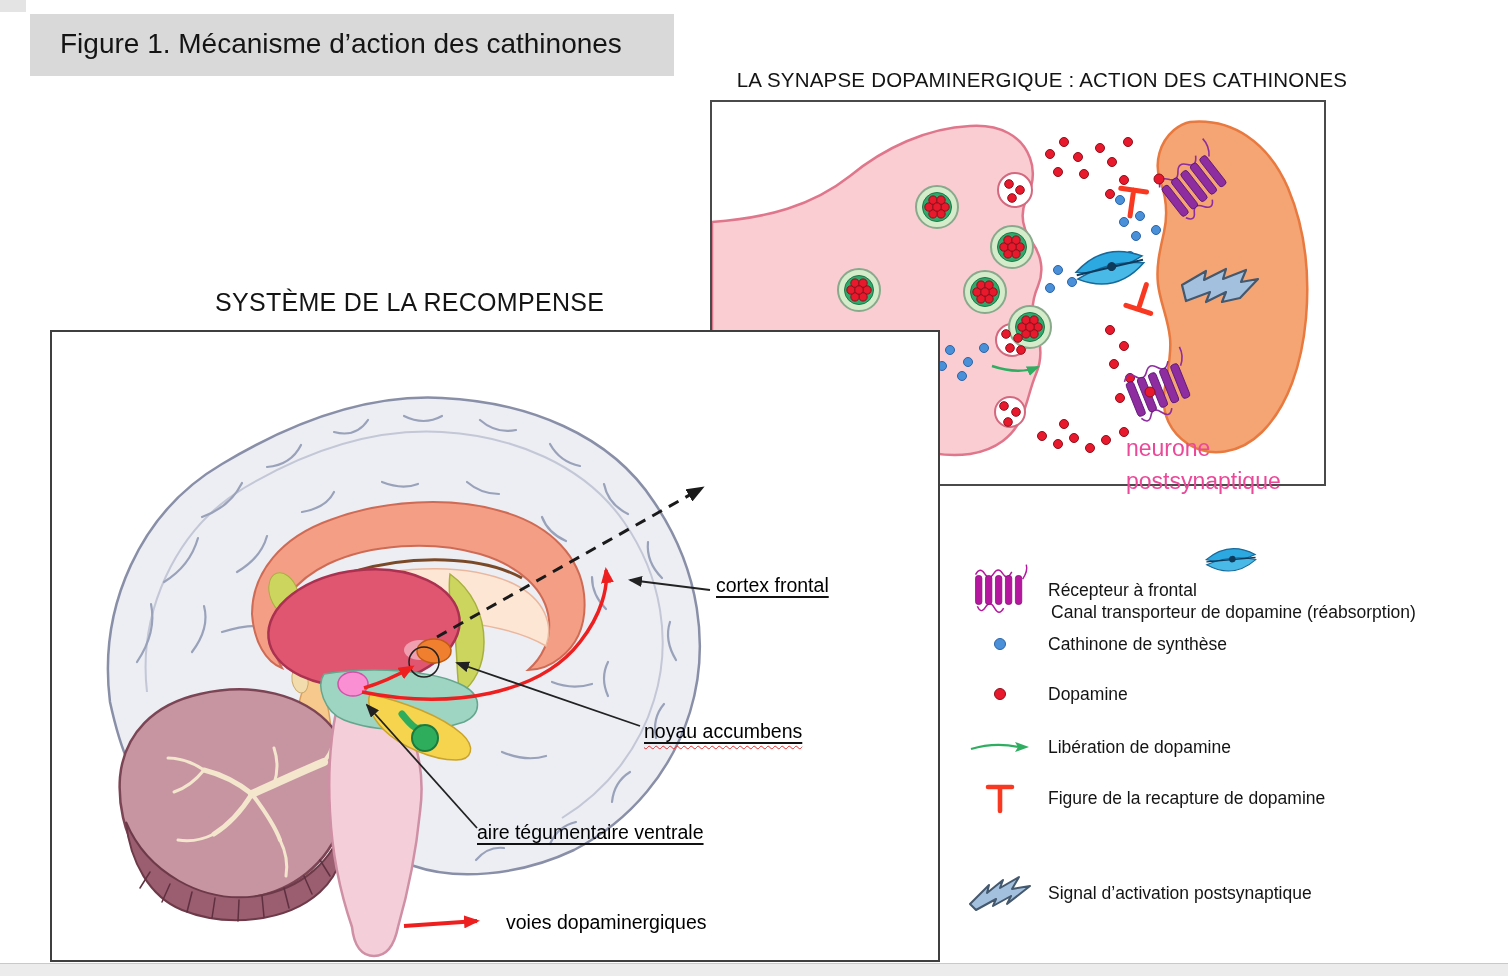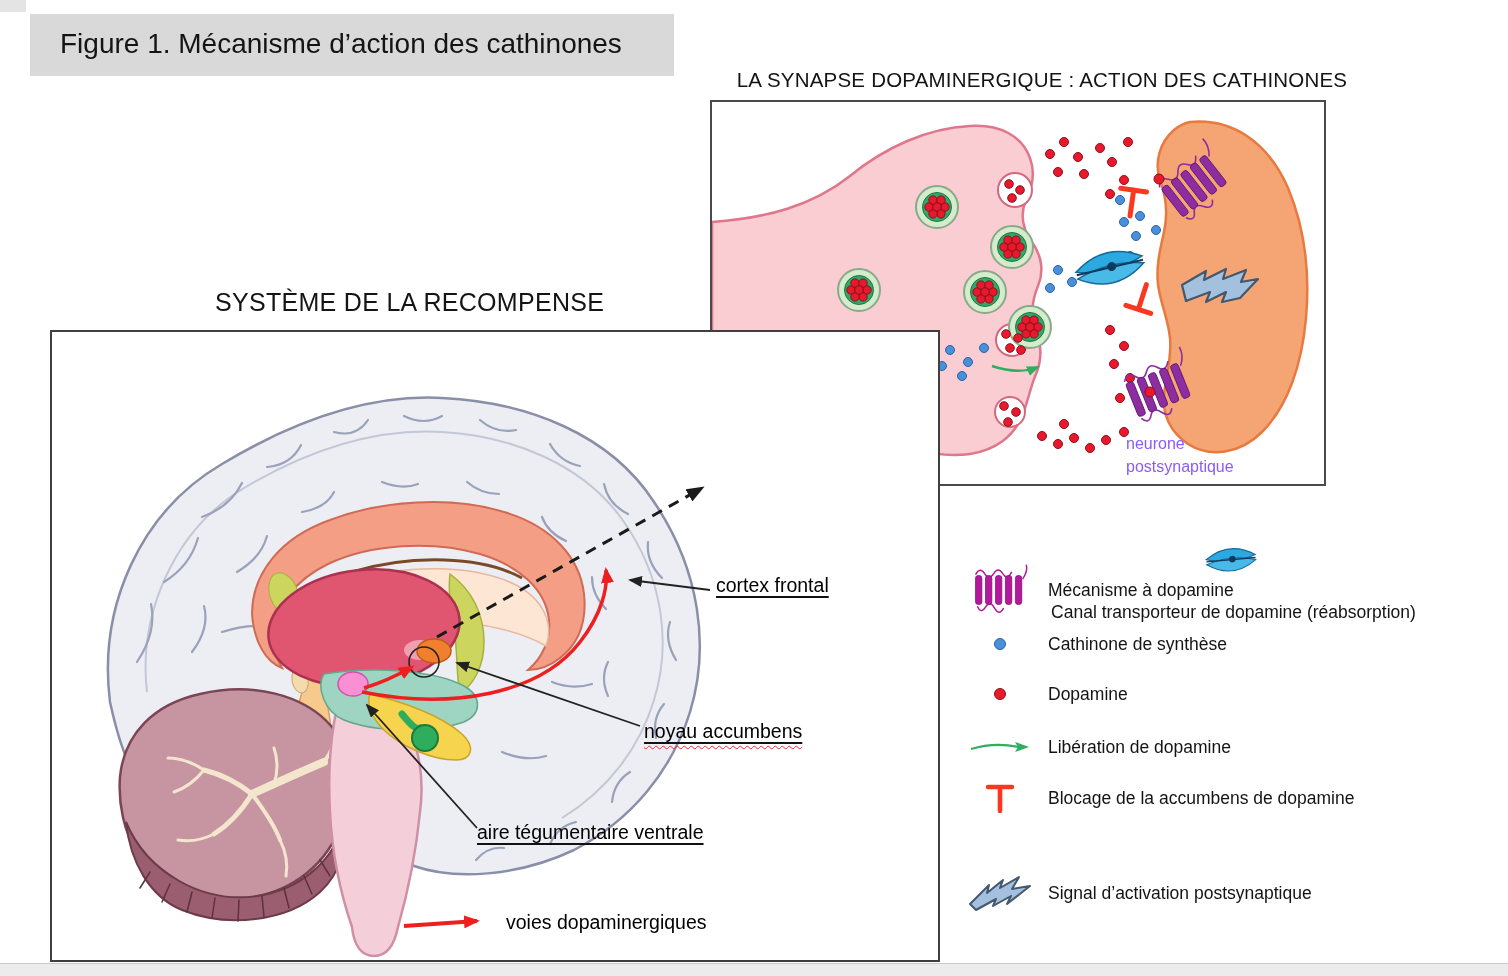--- a/index.html
+++ b/index.html
@@ -8,21 +8,21 @@
   .abs{position:absolute;}
   
   .figure-title{left:30px;top:14px;width:598px;background:#d9d9d9;padding:10px 16px 12px 30px;
       font-size:28px;line-height:1.42;color:#141414;}
   .corner-chip{left:0;top:0;width:26px;height:12px;background:#e4e4e4;}
   
   .synapse-title{left:732px;top:68px;width:620px;text-align:center;font-size:20.5px;
       letter-spacing:.2px;color:#141414;}
   .synapse-box{left:710px;top:100px;width:616px;height:386px;background:#fff;
       border:2px solid #4a4a4a;box-sizing:border-box;}
-  .neuron-label{font-size:16px;line-height:1.45;color:#8b5cf6;}
+  .neuron-label{font-size:23px;line-height:1.45;color:#ec4899;}
   
   .reward-title{left:215px;top:288px;font-size:25px;color:#141414;letter-spacing:.3px;}
   .reward-box{left:50px;top:330px;width:890px;height:632px;background:#fff;
       border:2.5px solid #3f3f3f;box-sizing:border-box;}
   .brain-label{font-size:19.5px;color:#000000;}
   .ul{text-decoration:underline solid #111 2px;text-underline-offset:4px;}
   .wavy{text-decoration:underline wavy #e03131 1px;text-underline-offset:7px;}
   
   .legend-row{position:absolute;left:958px;width:545px;display:flex;align-items:center;}
   .legend-icon{width:84px;display:flex;justify-content:center;align-items:center;flex:0 0 84px;}
@@ -210,21 +210,21 @@
         <path d="M -27 -17 q 5 -9 10 -1 t 10 0 t 10 0 t 10 -2" fill="none" stroke="#b5179e" stroke-width="1.6"></path>
         <path d="M -25 18 q 4 9 9 1 t 10 1 t 10 0" fill="none" stroke="#b5179e" stroke-width="1.6"></path>
         <path d="M 25 -12 q 6 -9 4 -16" fill="none" stroke="#b5179e" stroke-width="1.6"></path>
         <rect x="-27" y="-16" width="7" height="32" rx="3" fill="#b5179e" stroke="#7c0f6b" stroke-width="0.8"></rect>
         <rect x="-16" y="-16" width="7" height="32" rx="3" fill="#b5179e" stroke="#7c0f6b" stroke-width="0.8"></rect>
         <rect x="-5" y="-16" width="7" height="32" rx="3" fill="#b5179e" stroke="#7c0f6b" stroke-width="0.8"></rect>
         <rect x="6" y="-16" width="7" height="32" rx="3" fill="#b5179e" stroke="#7c0f6b" stroke-width="0.8"></rect>
         <rect x="17" y="-16" width="7" height="32" rx="3" fill="#b5179e" stroke="#7c0f6b" stroke-width="0.8"></rect>
       </svg>
     </span>
-    <span class="legend-text">Mécanisme à dopamine</span>
+    <span class="legend-text">Récepteur à frontal</span>
   </div>
 
   <div class="legend-row" style="top:632px;height:24px;">
     <span class="legend-icon">
       <svg width="16" height="16" viewBox="0 0 16 16">
         <circle cx="8" cy="8" r="5.5" stroke="#2a64a8" fill="#4a90d9"></circle>
       </svg>
     </span>
     <span class="legend-text">Cathinone de synthèse</span>
   </div>
@@ -247,21 +247,21 @@
     </span>
     <span class="legend-text">Libération de dopamine</span>
   </div>
 
   <div class="legend-row" style="top:781px;height:34px;">
     <span class="legend-icon">
       <svg width="34" height="34" viewBox="0 0 34 34">
         <path d="M 5 6 H 29 M 17 6 V 30" fill="none" stroke-width="4.6" stroke-linecap="round" stroke="#f93822"></path>
       </svg>
     </span>
-    <span class="legend-text">Blocage de la accumbens de dopamine</span>
+    <span class="legend-text">Figure de la recapture de dopamine</span>
   </div>
 
   <div class="legend-row" style="top:872px;height:42px;">
     <span class="legend-icon">
       <svg width="68" height="42" viewBox="0 0 68 42">
         <path d="M 4 32 L 23 13 L 21 21 L 37 8 L 34 16 L 53 5 L 46 17 L 64 14 L 41 32 L 45 24 L 27 34 L 30 27 L 10 38 Z" fill="#a3c0de" stroke="#44586e" stroke-width="2" stroke-linejoin="round"></path>
       </svg>
     </span>
     <span class="legend-text">Signal d’activation postsynaptique</span>
   </div>

